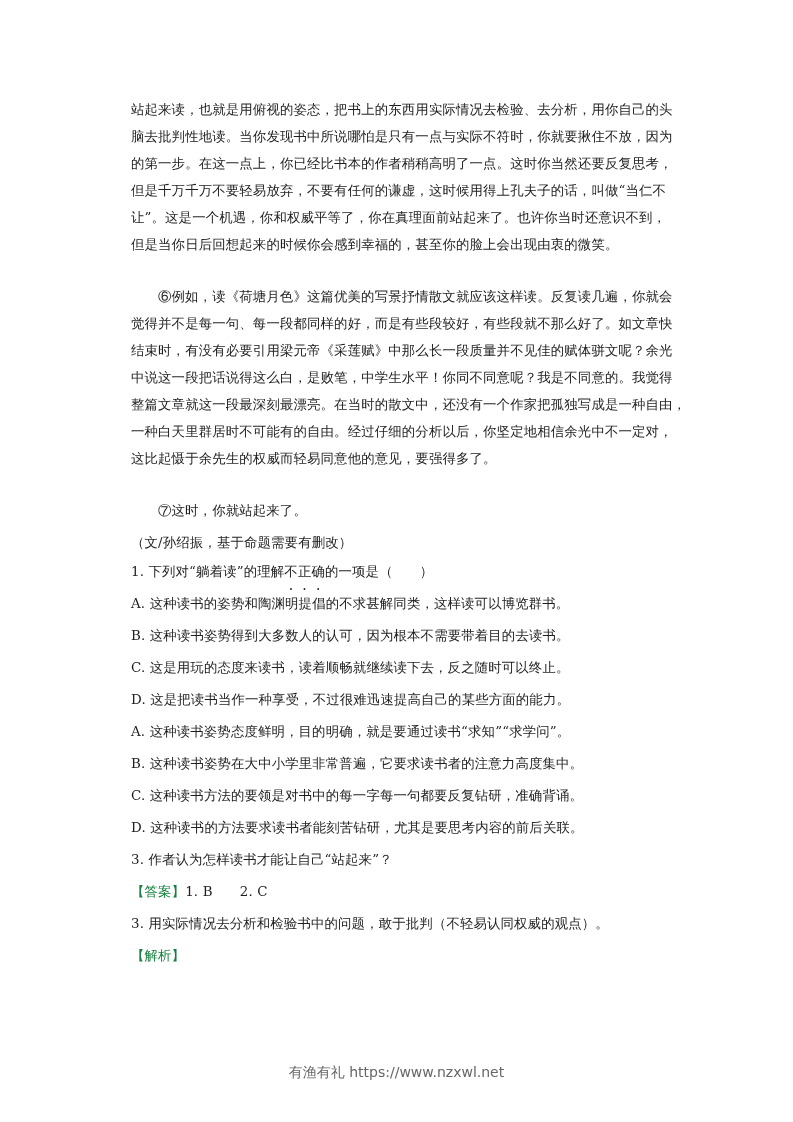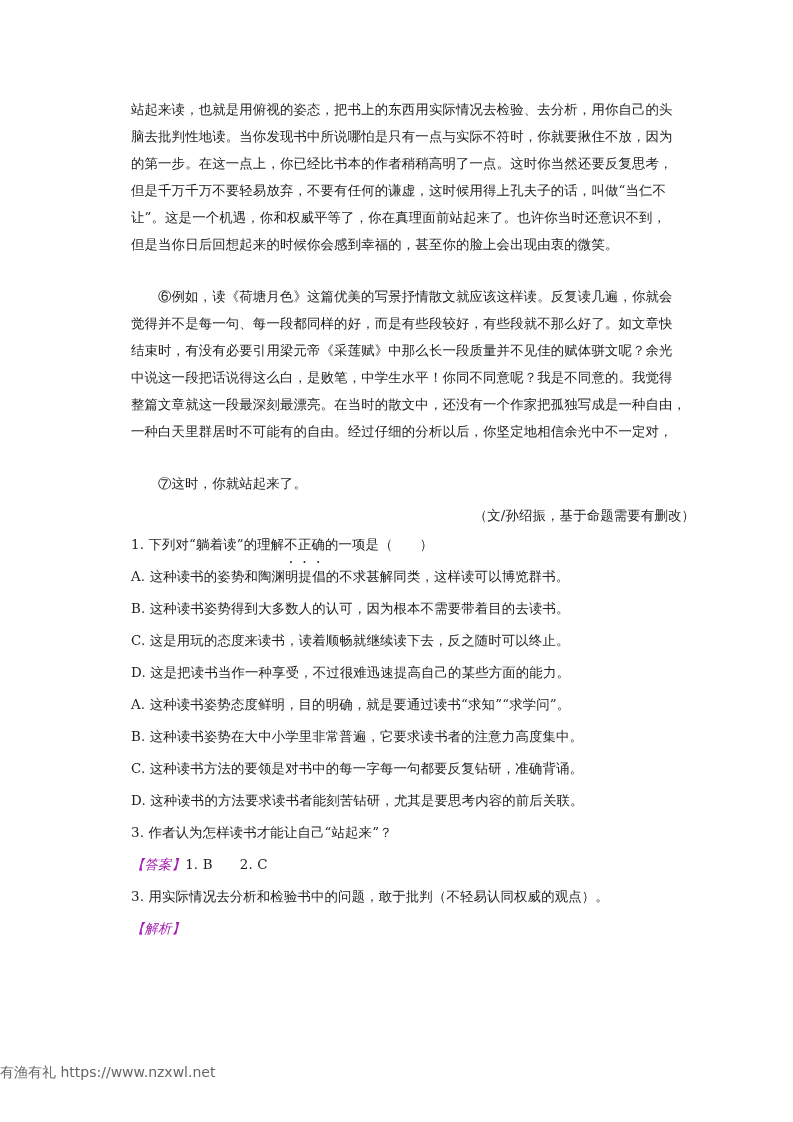--- a/index.html
+++ b/index.html
@@ -7,31 +7,31 @@
       width: 793px; height: 1122px; position: relative; overflow: hidden;
       font-family: "DejaVu Serif", "Liberation Serif", serif;
       color: #1e1e1e;
     }
     .page { position: absolute; left: 131px; top: 96px; width: 568px; }
     .line {
       font-size: 13.4px; line-height: 27px; height: 27px;
       white-space: nowrap; overflow: visible; letter-spacing: 0.15px;
     }
     .indent { padding-left: 27px; margin-top: 20px; }
-    .right { text-align: right; padding-right: 4px; }
+    .right { padding-right: 4px; }
     .gap { height: 5px; }
     .opt { line-height: 32px; height: 32px; }
     .emph { position: relative; }
     .emph::after {
       content: "\00B7"; position: absolute; left: 50%; transform: translateX(-50%);
       top: 9px; font-size: 14px; color: #1e1e1e;
     }
-    .tag { color: #a21caf; font-style: italic; }
+    .tag { color: #15803d; }
     .footer {
-      position: absolute; top: 1064px; left: 0; width: 793px; text-align: left;
+      position: absolute; top: 1064px; left: 0; width: 793px; text-align: center;
       font-family: "DejaVu Sans", "Liberation Sans", sans-serif;
       font-size: 14px; color: #666666;
     }
   </style>
 </head>
 <body>
 
 <div class="page">
 
   <div>
@@ -45,20 +45,21 @@
 
   <div class="gap"></div>
 
   <div>
     <div class="line indent">⑥例如，读《荷塘月色》这篇优美的写景抒情散文就应该这样读。反复读几遍，你就会</div>
     <div class="line">觉得并不是每一句、每一段都同样的好，而是有些段较好，有些段就不那么好了。如文章快</div>
     <div class="line">结束时，有没有必要引用梁元帝《采莲赋》中那么长一段质量并不见佳的赋体骈文呢？余光</div>
     <div class="line">中说这一段把话说得这么白，是败笔，中学生水平！你同不同意呢？我是不同意的。我觉得</div>
     <div class="line">整篇文章就这一段最深刻最漂亮。在当时的散文中，还没有一个作家把孤独写成是一种自由，</div>
     <div class="line">一种白天里群居时不可能有的自由。经过仔细的分析以后，你坚定地相信余光中不一定对，</div>
+    <div class="line">这比起慑于余先生的权威而轻易同意他的意见，要强得多了。</div>
   </div>
 
   <div class="gap"></div>
 
   <div class="line indent">⑦这时，你就站起来了。</div>
 
   <div class="gap"></div>
 
   <div class="line right">（文/孙绍振，基于命题需要有删改）</div>
 

